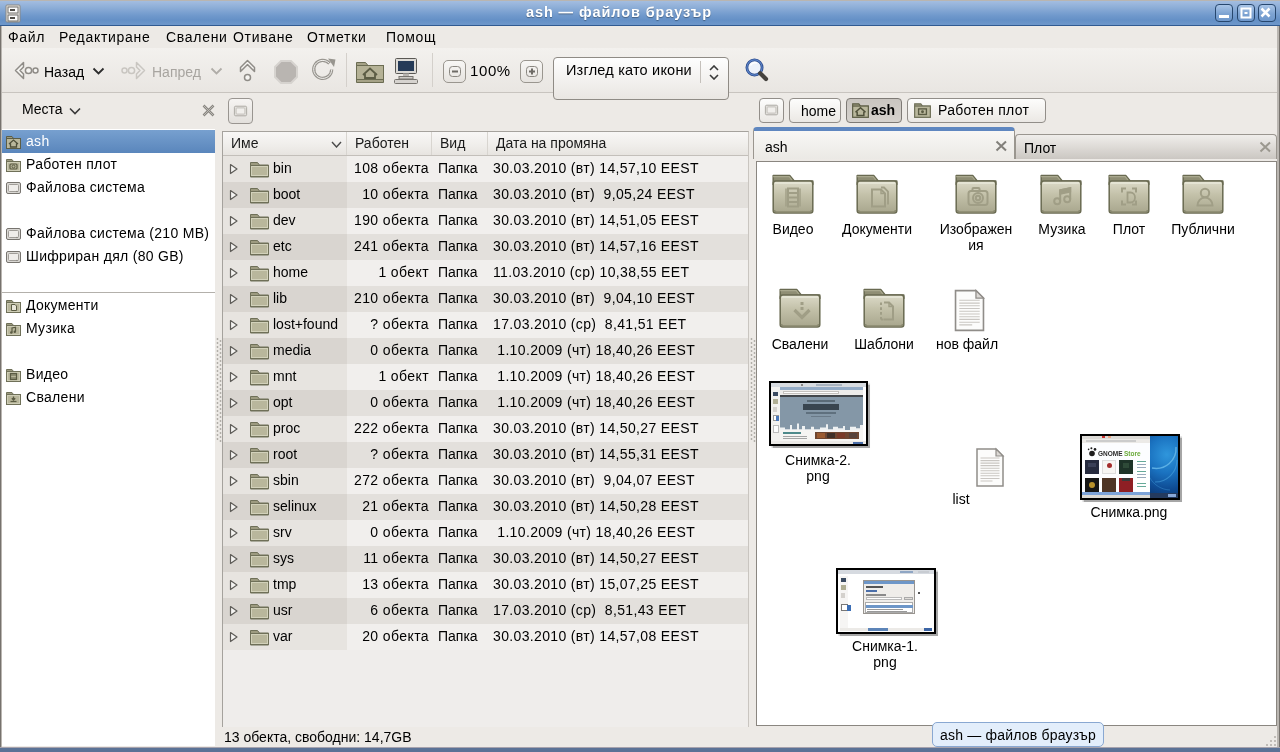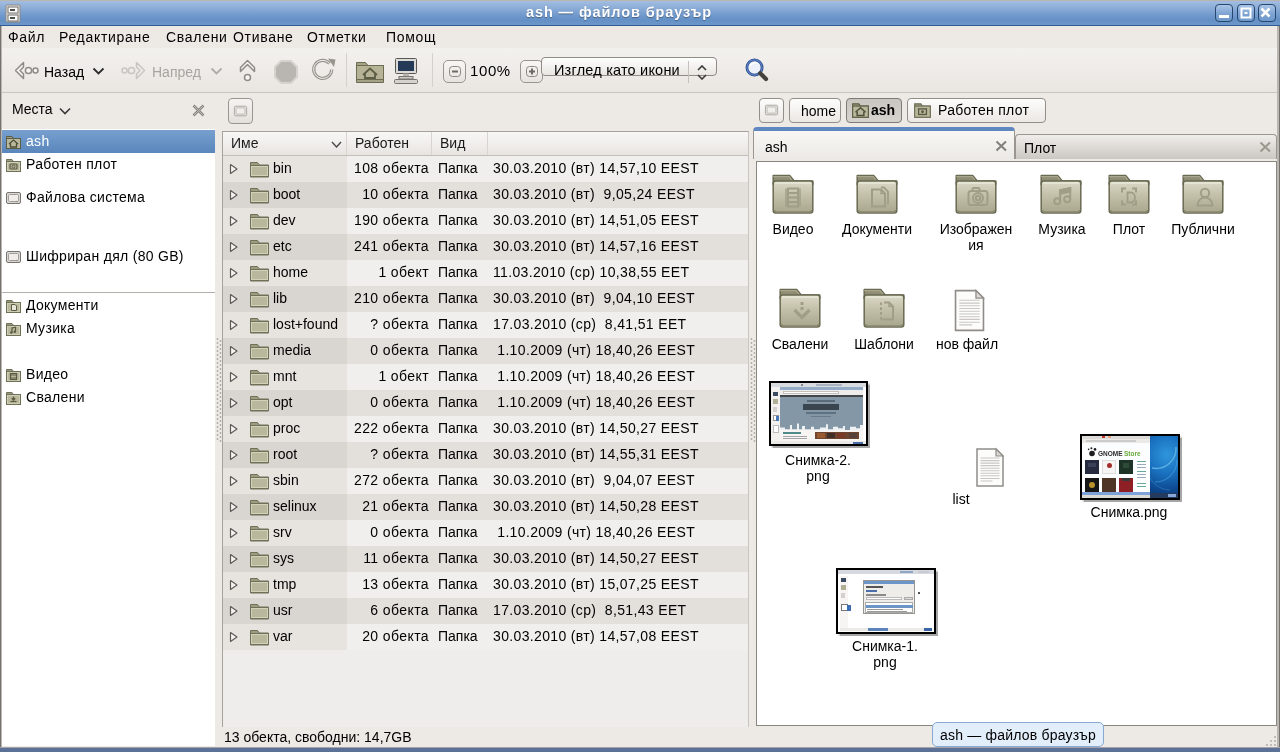--- a/index.html
+++ b/index.html
@@ -12,21 +12,21 @@
   background:linear-gradient(#a3bde0, #8fafd8 25%, #7099cc 60%, #6490c6 80%, #6e97ca);
   border-top:1px solid #b9b5b0; border-bottom:1px solid #305a91; }
 #title-text { left:24px; top:4px; width:1190px; text-align:center; color:#fff; font-weight:bold; font-size:14.5px; letter-spacing:0.9px; text-shadow:0 1px 1px rgba(0,0,0,.35); }
 .winbtn { top:4px; width:18px; height:18px; border:1px solid #27476e; border-radius:4px;
   background:linear-gradient(#a9c5e7,#7da3d2 55%,#6e98cc); }
 #menubar { left:2px; top:27px; width:1275px; height:21px; background:#edeae6; }
 #menubar span { position:absolute; top:2px; font-size:14px; letter-spacing:0.7px; }
 #toolbar { left:2px; top:48px; width:1275px; height:45px;
   background:linear-gradient(#f3f1ee,#e9e6e2); border-bottom:1px solid #c8c4bf; }
 .tsep { position:absolute; top:5px; width:1px; height:34px; background:#d4d0cb; }
-#side-head { left:2px; top:93px; width:213px; height:36px; background:#edeae6; }
+#side-head { left:12px; top:93px; width:213px; height:36px; background:#edeae6; }
 #side-list { left:2px; top:129px; width:213px; height:617px; background:#fff; }
 .srow { position:absolute; left:0; width:213px; height:23px; }
 .srow .lab { position:absolute; left:24px; top:3px; font-size:14px; white-space:nowrap; letter-spacing:0.3px; }
 .srow svg { position:absolute; left:3px; top:4px; }
 #srow-sel { background:linear-gradient(#77a0cf,#5a86bc); color:#fff; }
 #midbtn { left:228px; top:98px; width:25px; height:26px; border:1px solid #999590; border-radius:4px; background:linear-gradient(#f6f4f2,#e3e0dc); }
 #tree { left:222px; top:131px; width:527px; height:596px; border-left:1px solid #a5a29d; border-right:1px solid #c9c5c0; border-top:1px solid #a5a29d; background:#efedeb; }
 #thead { position:absolute; left:0; top:0; width:525px; height:24px; background:linear-gradient(#f8f7f6,#efedea 60%,#e7e4e0); border-bottom:1px solid #c3bfba; }
 #thead .hcol { position:absolute; top:0; height:23px; border-right:1px solid #d8d5d0; }
 #thead .hcol span { position:absolute; top:3px; left:8px; font-size:14px; color:#1a1a1a; }
@@ -152,21 +152,21 @@
     <rect x="3" y="4.5" width="6" height="2" fill="#6e6b66"></rect>
   </svg>
 <span class="abs" style="left:470px;top:62px;font-size:15px;letter-spacing:0.6px">100%</span>
 <div class="abs" style="left:520px;top:60px;width:23px;height:23px;border:1px solid #9a968f;border-radius:5px;background:linear-gradient(#f8f7f5,#e6e3df)"></div>
 <svg class="abs" style="left:526px;top:66px" width="12" height="11">
     <rect x="0.5" y="0.5" width="11" height="10" rx="3" fill="none" stroke="#8a8781"></rect>
     <rect x="3" y="4.5" width="6" height="2" fill="#6e6b66"></rect>
     <rect x="5" y="2.5" width="2" height="6" fill="#6e6b66"></rect>
   </svg>
 
-<div class="abs" style="left:541px;top:57px;width:176px;height:19px;border:1px solid #8f8b85;border-radius:4px;background:linear-gradient(#fefefe,#e9e6e2)">
+<div class="abs" style="left:553px;top:57px;width:176px;height:43px;border:1px solid #8f8b85;border-radius:4px;background:linear-gradient(#fefefe,#e9e6e2)">
   <span style="position:absolute;left:12px;top:4px;font-size:14.5px;letter-spacing:0.2px">Изглед като икони</span>
   <div style="position:absolute;right:27px;top:3px;width:1px;height:22px;background:#c4c0bb"></div>
   <svg style="position:absolute;right:8px;top:7px" width="12" height="15">
       <path d="M2 5 L6 1 L10 5" stroke="#3a3a3a" stroke-width="1.6" fill="none"></path>
       <path d="M2 10 L6 14 L10 10" stroke="#3a3a3a" stroke-width="1.6" fill="none"></path>
     </svg>
 </div>
 
 <svg class="abs" style="left:743px;top:56px" width="28" height="28" viewBox="0 0 28 28">
   <circle cx="11.5" cy="11.5" r="7.6" fill="#edf2fa" stroke="#2b4a8b" stroke-width="2.8"></circle>
@@ -196,27 +196,35 @@
 <div class="srow" style="top:24px">
       <svg width="17" height="16" viewBox="0 0 17 16">
         <path d="M1.5 2.5 h5.5 l1.5 2 h7 v10 h-14 z" fill="#9d9b80" stroke="#6f7058"></path>
         <rect x="1.5" y="4.5" width="14" height="10" fill="#b9b79c" stroke="#6f7058"></rect>
         <rect x="2.5" y="5.5" width="12" height="8" fill="none" stroke="#cecdb6" stroke-width="1"></rect>
         <rect x="5" y="7" width="7" height="5" rx="1" fill="none" stroke="#5a5b43" stroke-width="1.2"></rect>
         <circle cx="8.5" cy="9.5" r="1.5" fill="none" stroke="#5a5b43"></circle>
       </svg>
       <span class="lab">Работен плот</span>
     </div>
-<div class="srow" style="top:57px">
+<div class="srow" style="top:47px">
       <svg width="17" height="16" viewBox="0 0 17 16">
         <rect x="1.5" y="2.5" width="14" height="11" rx="1.5" fill="#dad8d4" stroke="#77746f"></rect>
         <rect x="3.5" y="4.5" width="10" height="7" rx="1" fill="#efedea" stroke="#a09d98"></rect>
         <circle cx="12" cy="11.5" r="0.8" fill="#8a8782"></circle>
       </svg>
       <span class="lab">Файлова система</span>
+    </div>
+<div class="srow" style="top:93px">
+      <svg width="17" height="16" viewBox="0 0 17 16">
+        <rect x="1.5" y="2.5" width="14" height="11" rx="1.5" fill="#dad8d4" stroke="#77746f"></rect>
+        <rect x="3.5" y="4.5" width="10" height="7" rx="1" fill="#efedea" stroke="#a09d98"></rect>
+        <circle cx="12" cy="11.5" r="0.8" fill="#8a8782"></circle>
+      </svg>
+      <span class="lab">Файлова система (210 MB)</span>
     </div>
 <div class="srow" style="top:116px">
       <svg width="17" height="16" viewBox="0 0 17 16">
         <rect x="1.5" y="2.5" width="14" height="11" rx="1.5" fill="#dad8d4" stroke="#77746f"></rect>
         <rect x="3.5" y="4.5" width="10" height="7" rx="1" fill="#efedea" stroke="#a09d98"></rect>
         <circle cx="12" cy="11.5" r="0.8" fill="#8a8782"></circle>
       </svg>
       <span class="lab">Шифриран дял (80 GB)</span>
     </div>
 <div style="position:absolute;left:0;top:163px;width:213px;height:1px;background:#b3b0ab"></div>
@@ -269,20 +277,23 @@
 <div class="abs" id="tree">
 <div id="thead">
       <div class="hcol" style="left:0;width:124px">
         <span>Име</span>
       </div>
       <div class="hcol" style="left:124px;width:85px">
         <span>Работен</span>
       </div>
       <div class="hcol" style="left:209px;width:56px">
         <span>Вид</span>
+      </div>
+      <div class="hcol" style="left:265px;width:260px;border-right:none">
+        <span>Дата на промяна</span>
       </div>
       <svg style="position:absolute;left:108px;top:9px" width="11" height="7">
         <path d="M1 1 L5.5 6 L10 1" stroke="#4a4a4a" stroke-width="1.4" fill="none"></path>
       </svg>
     </div>
 <div class="trow odd" style="top:24px">
       <div class="c0"></div>
       <svg class="exp" width="10" height="12">
         <path d="M1.5 1.5 L8 6 L1.5 10.5 Z" fill="#f5f4f2" stroke="#5e5c58" stroke-width="1.2" stroke-linejoin="round"></path>
       </svg>

